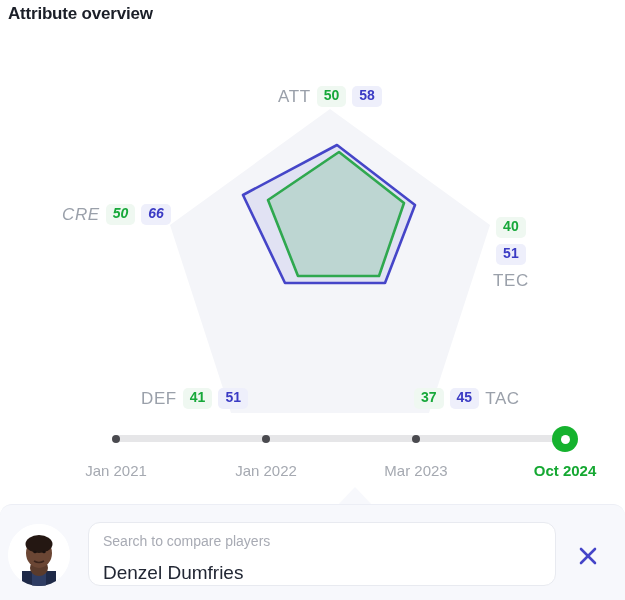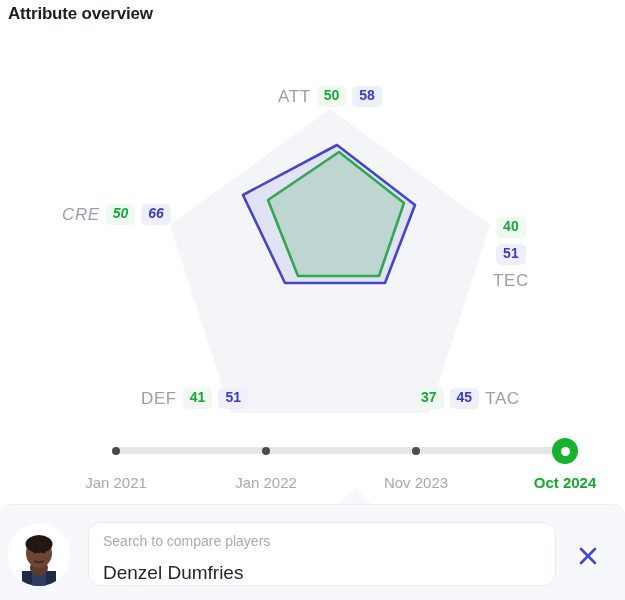--- a/index.html
+++ b/index.html
@@ -83,21 +83,21 @@
   .lbl-att { left: 278px; top: 52px; }
   .lbl-cre { left: 62px; top: 170px; font-style: italic; }
   .lbl-tec { left: 493px; top: 183px; flex-direction: column; }
   .lbl-def { left: 141px; top: 354px; }
   .lbl-tac { left: 414px; top: 354px; }
 
   
   .timeline {
     position: absolute;
     left: 0;
-    top: 372px;
+    top: 360px;
     width: 625px;
     height: 80px;
   }
   .slider-track {
     position: absolute;
     left: 113px;
     top: 41px;
     width: 452px;
     height: 7px;
     background: #e6e6e8;
@@ -262,21 +262,21 @@
   <div class="timeline">
     <div class="slider-track"></div>
 
     <div class="slider-stop" style="left:116px"></div>
     <div class="slider-stop" style="left:266px"></div>
     <div class="slider-stop" style="left:416px"></div>
     <div class="slider-thumb" style="left:565px"></div>
 
     <div class="tick-label" style="left:116px">Jan 2021</div>
     <div class="tick-label" style="left:266px">Jan 2022</div>
-    <div class="tick-label" style="left:416px">Nov 2023</div>
+    <div class="tick-label" style="left:416px">Mar 2023</div>
     <div class="tick-label active" style="left:565px">Oct 2024</div>
   </div>
 </div>
 
 <div class="notch"></div>
 
 <div class="compare-bar"></div>
 
 <div class="avatar">
   <svg width="62" height="62" viewBox="0 0 62 62">

